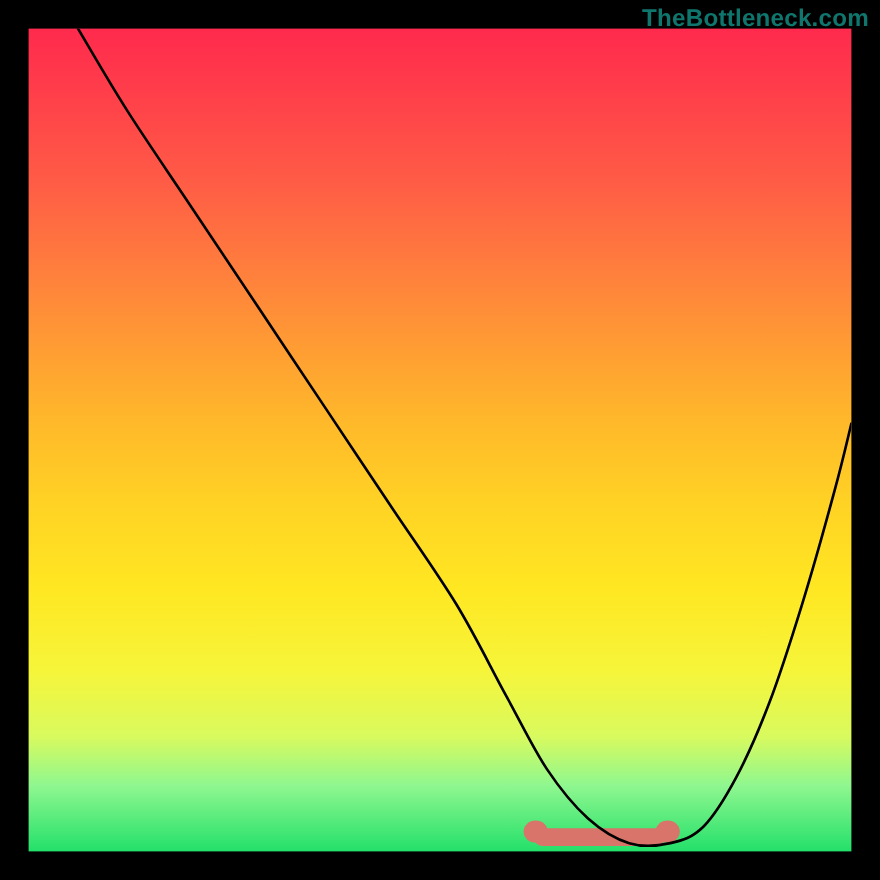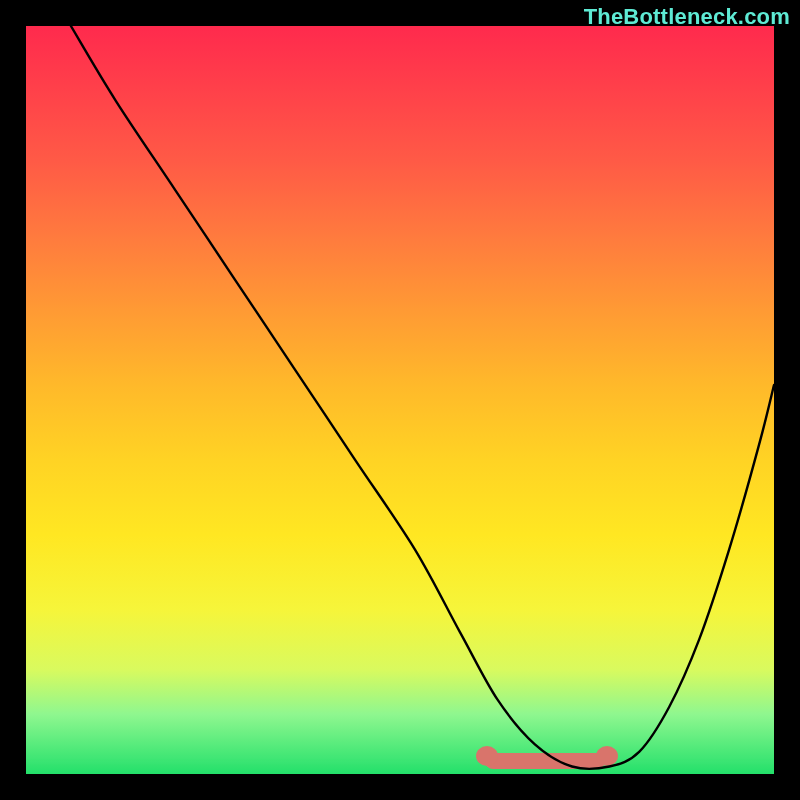--- a/index.html
+++ b/index.html
@@ -34,21 +34,21 @@
     position: absolute; left:0; right:0; height: 3px;
     background: rgba(255,255,255,0.09);
   }
   svg.curve { position: absolute; inset: 0; }
   .watermark {
     position: absolute;
     top: 4px; right: 10px;
     font-family: Arial, Helvetica, sans-serif;
     font-size: 22px;
     font-weight: 600;
-    color: #5eead4;
+    color: #0f766e;
     letter-spacing: 0.2px;
     user-select: none;
   }
   .bump {
     position: absolute;
     background: #d9746b;
     border-radius: 10px;
   }
 </style>
 </head>

